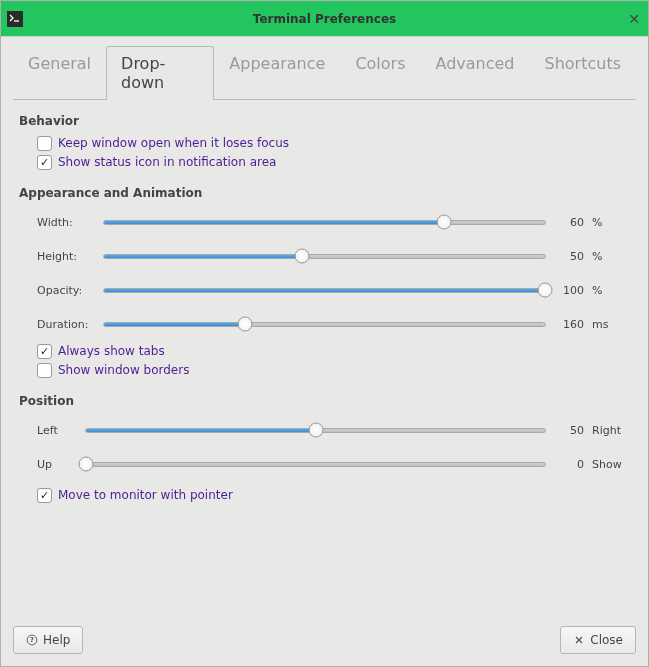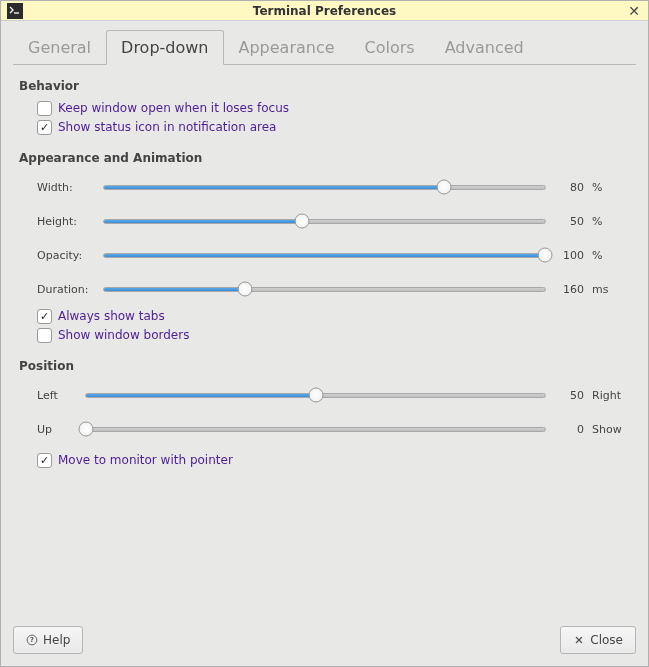--- a/index.html
+++ b/index.html
@@ -1,20 +1,20 @@
 <!DOCTYPE html>
 <html><head>
 <meta charset="utf-8">
 <style>
 * { box-sizing: border-box; margin: 0; padding: 0; font-family: "DejaVu Sans", "Segoe UI", sans-serif; }
 body { background: #e8e8e7; width: 649px; height: 667px; overflow: hidden; }
 
 .window { width: 649px; height: 667px; background: #e8e8e7; border: 1px solid #b0b0b0; display: flex; flex-direction: column; }
 
-.titlebar { height: 20px; display: flex; align-items: center; position: relative; background: #fef9c3; border-bottom: 1px solid #d0d0d0; }
+.titlebar { height: 36px; display: flex; align-items: center; position: relative; background: #22c55e; border-bottom: 1px solid #d0d0d0; }
 .titlebar-icon { width: 16px; height: 16px; margin-left: 6px; background: #2b2b2b; display: flex; align-items: center; justify-content: center; }
 .titlebar-icon svg { width: 14px; height: 14px; }
 .titlebar-title { position: absolute; left: 0; right: 0; text-align: center; font-size: 12px; font-weight: bold; color: #333; pointer-events: none; }
 .titlebar-close { position: absolute; right: 8px; top: 50%; transform: translateY(-50%); font-size: 14px; font-weight: bold; color: #444; cursor: pointer; line-height: 1; }
 
 .content { flex: 1; padding: 8px 12px 0 12px; display: flex; flex-direction: column; }
 
 .tabs { display: flex; border-bottom: 1px solid #b8b8b8; }
 .tab { padding: 7px 14px; font-size: 16px; color: #9a9a9a; border: 1px solid transparent; border-bottom: none; background: transparent; cursor: pointer; border-radius: 3px 3px 0 0; margin-right: 0px; position: relative; top: 1px; }
 .tab.active { color: #444; background: #e8e8e7; border-color: #b8b8b8; border-bottom: 1px solid #e8e8e7; }
@@ -61,20 +61,21 @@
   </div>
 
   <div class="content">
 
     <div class="tabs">
       <div class="tab">General</div>
       <div class="tab active">Drop-down</div>
       <div class="tab">Appearance</div>
       <div class="tab">Colors</div>
       <div class="tab">Advanced</div>
+      <div class="tab">Shortcuts</div>
     </div>
 
     <div class="panel">
 
       <div class="section-title">Behavior</div>
 
       <div class="check-row">
         <div class="checkbox"></div>
         <span>Keep window open when it loses focus</span>
       </div>
@@ -86,21 +87,21 @@
       <div class="section-title" style="margin-top:16px">Appearance and Animation</div>
 
       <div class="slider-row">
         <div class="slider-label-left">Width:</div>
         <div class="slider-track-wrap">
           <div class="slider-track">
               <div class="slider-fill" style="width: 77%;"></div>
               <div class="slider-thumb" style="left: 77%;"></div>
             </div>
         </div>
-        <div class="slider-value">80</div>
+        <div class="slider-value">60</div>
         <div class="slider-unit">%</div>
       </div>
 
       <div class="slider-row">
         <div class="slider-label-left">Height:</div>
         <div class="slider-track-wrap">
           <div class="slider-track">
               <div class="slider-fill" style="width: 45%;"></div>
               <div class="slider-thumb" style="left: 45%;"></div>
             </div>

